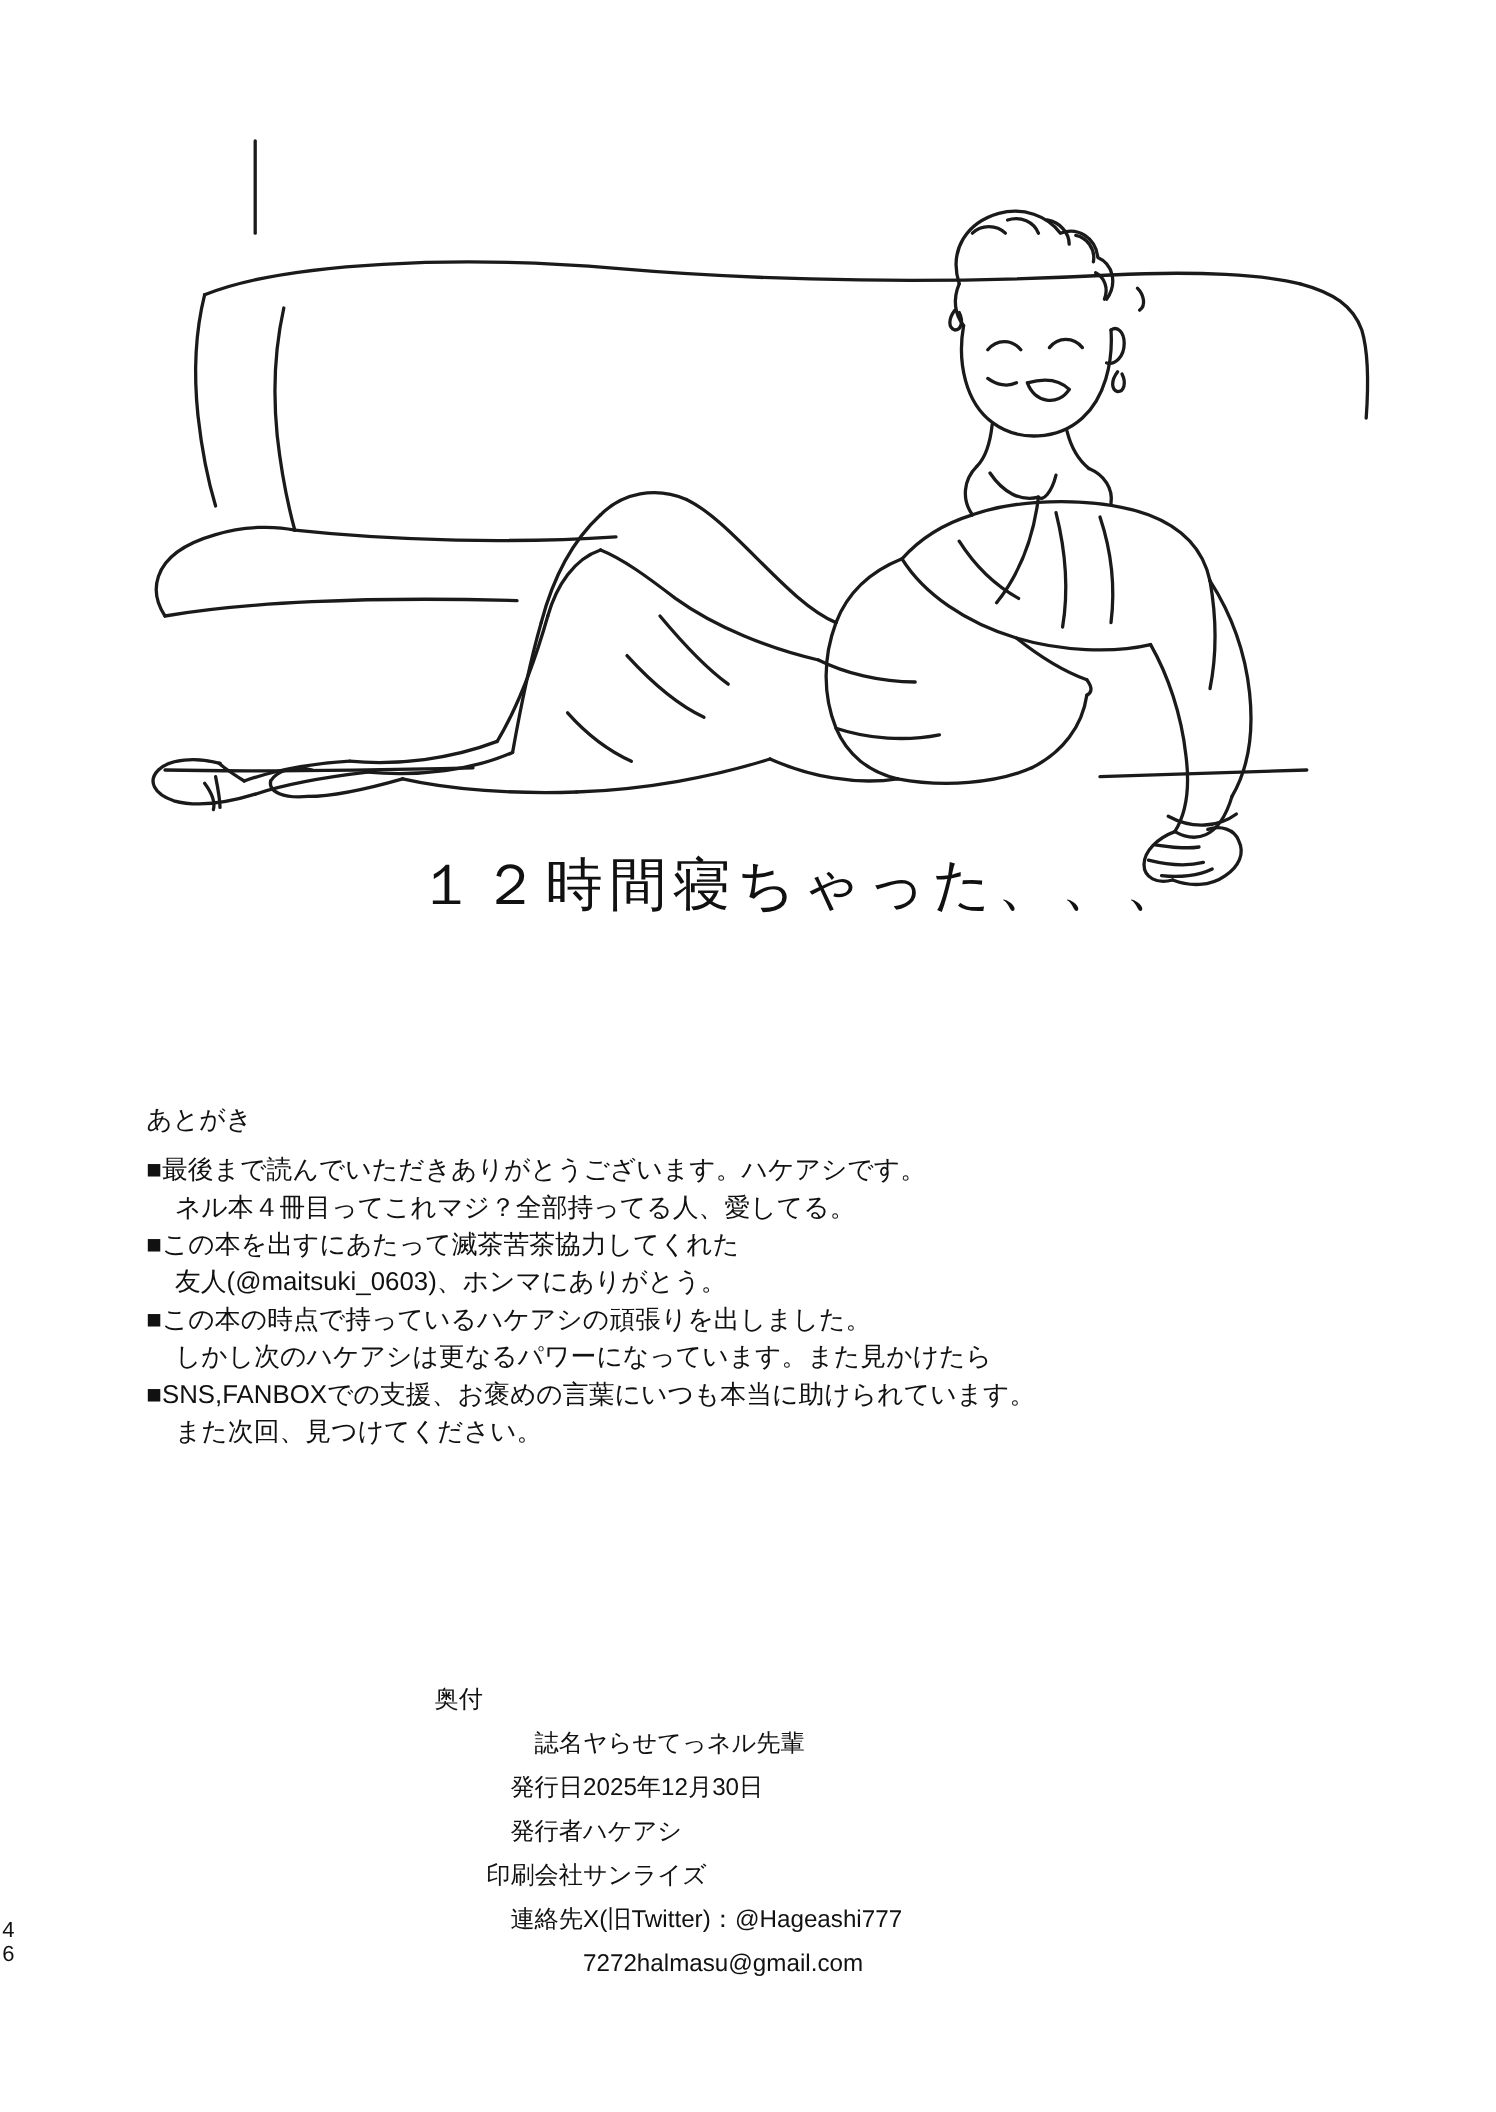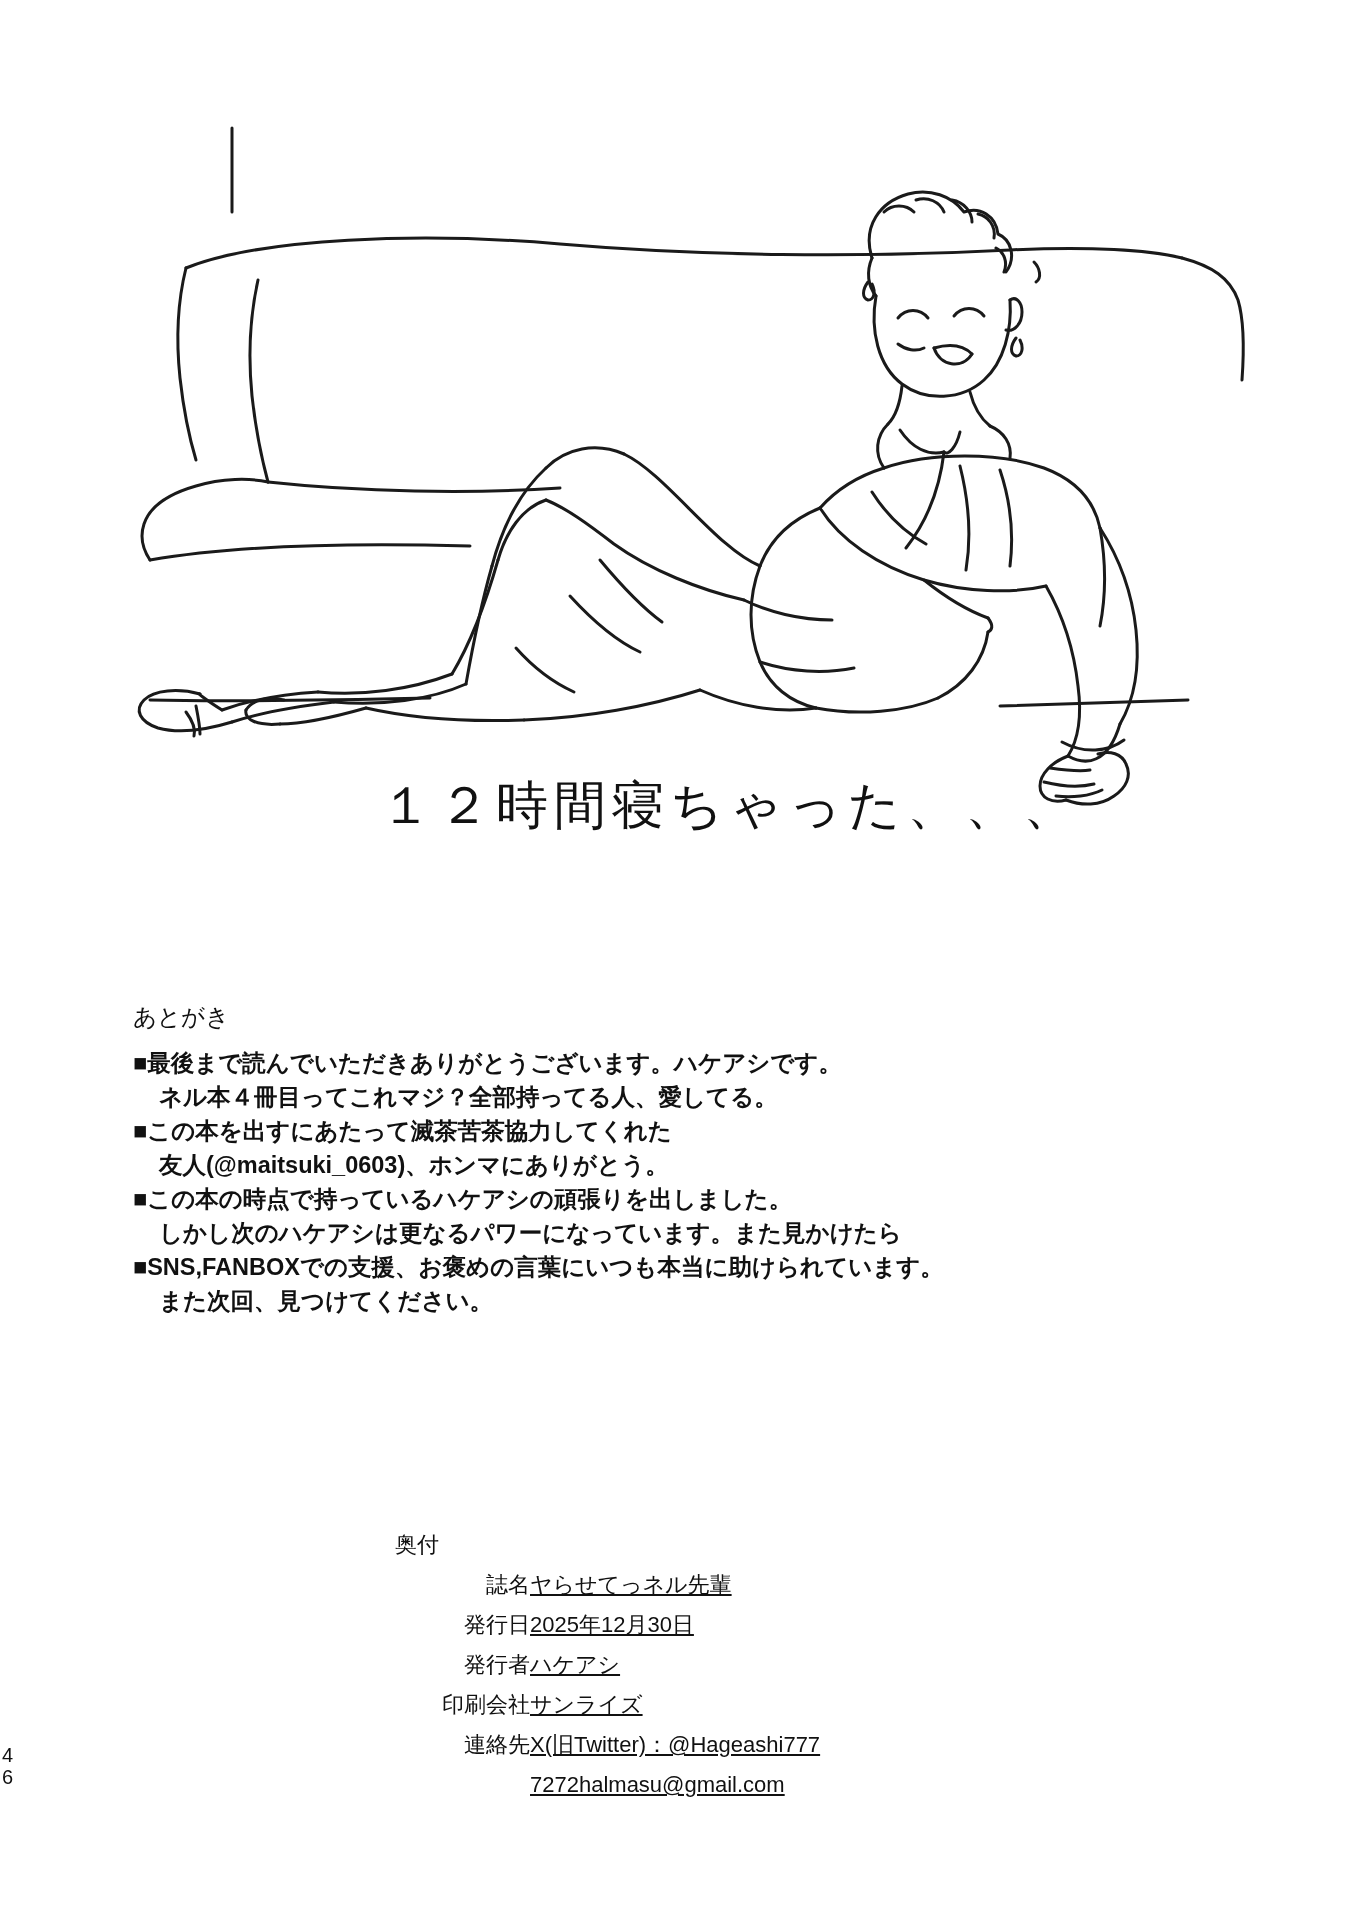--- a/index.html
+++ b/index.html
@@ -66,21 +66,20 @@
     line-height: 34px;
     color: #111;
   }
   .afterword .aw-title {
     font-size: 23.5px;
     line-height: 34px;
     margin-bottom: 12px;
   }
   .afterword .aw-para {
     margin: 0;
-    font-weight: bold;
   }
   .afterword .aw-line {
     white-space: nowrap;
   }
   .afterword .aw-line.indent {
     padding-left: 26px;
   }
 
   
   .colophon {
@@ -99,21 +98,20 @@
     display: flex;
     white-space: nowrap;
   }
   .colophon .colo-label {
     width: 135px;
     flex: 0 0 135px;
     text-align: right;
   }
   .colophon .colo-value {
     flex: 1 1 auto;
-    text-decoration: underline;
   }
   .colophon .colo-row.continued .colo-label {
     
   }
 </style>
 </head>
 <body>
 
 <div class="page-number">
   <span>4</span>

